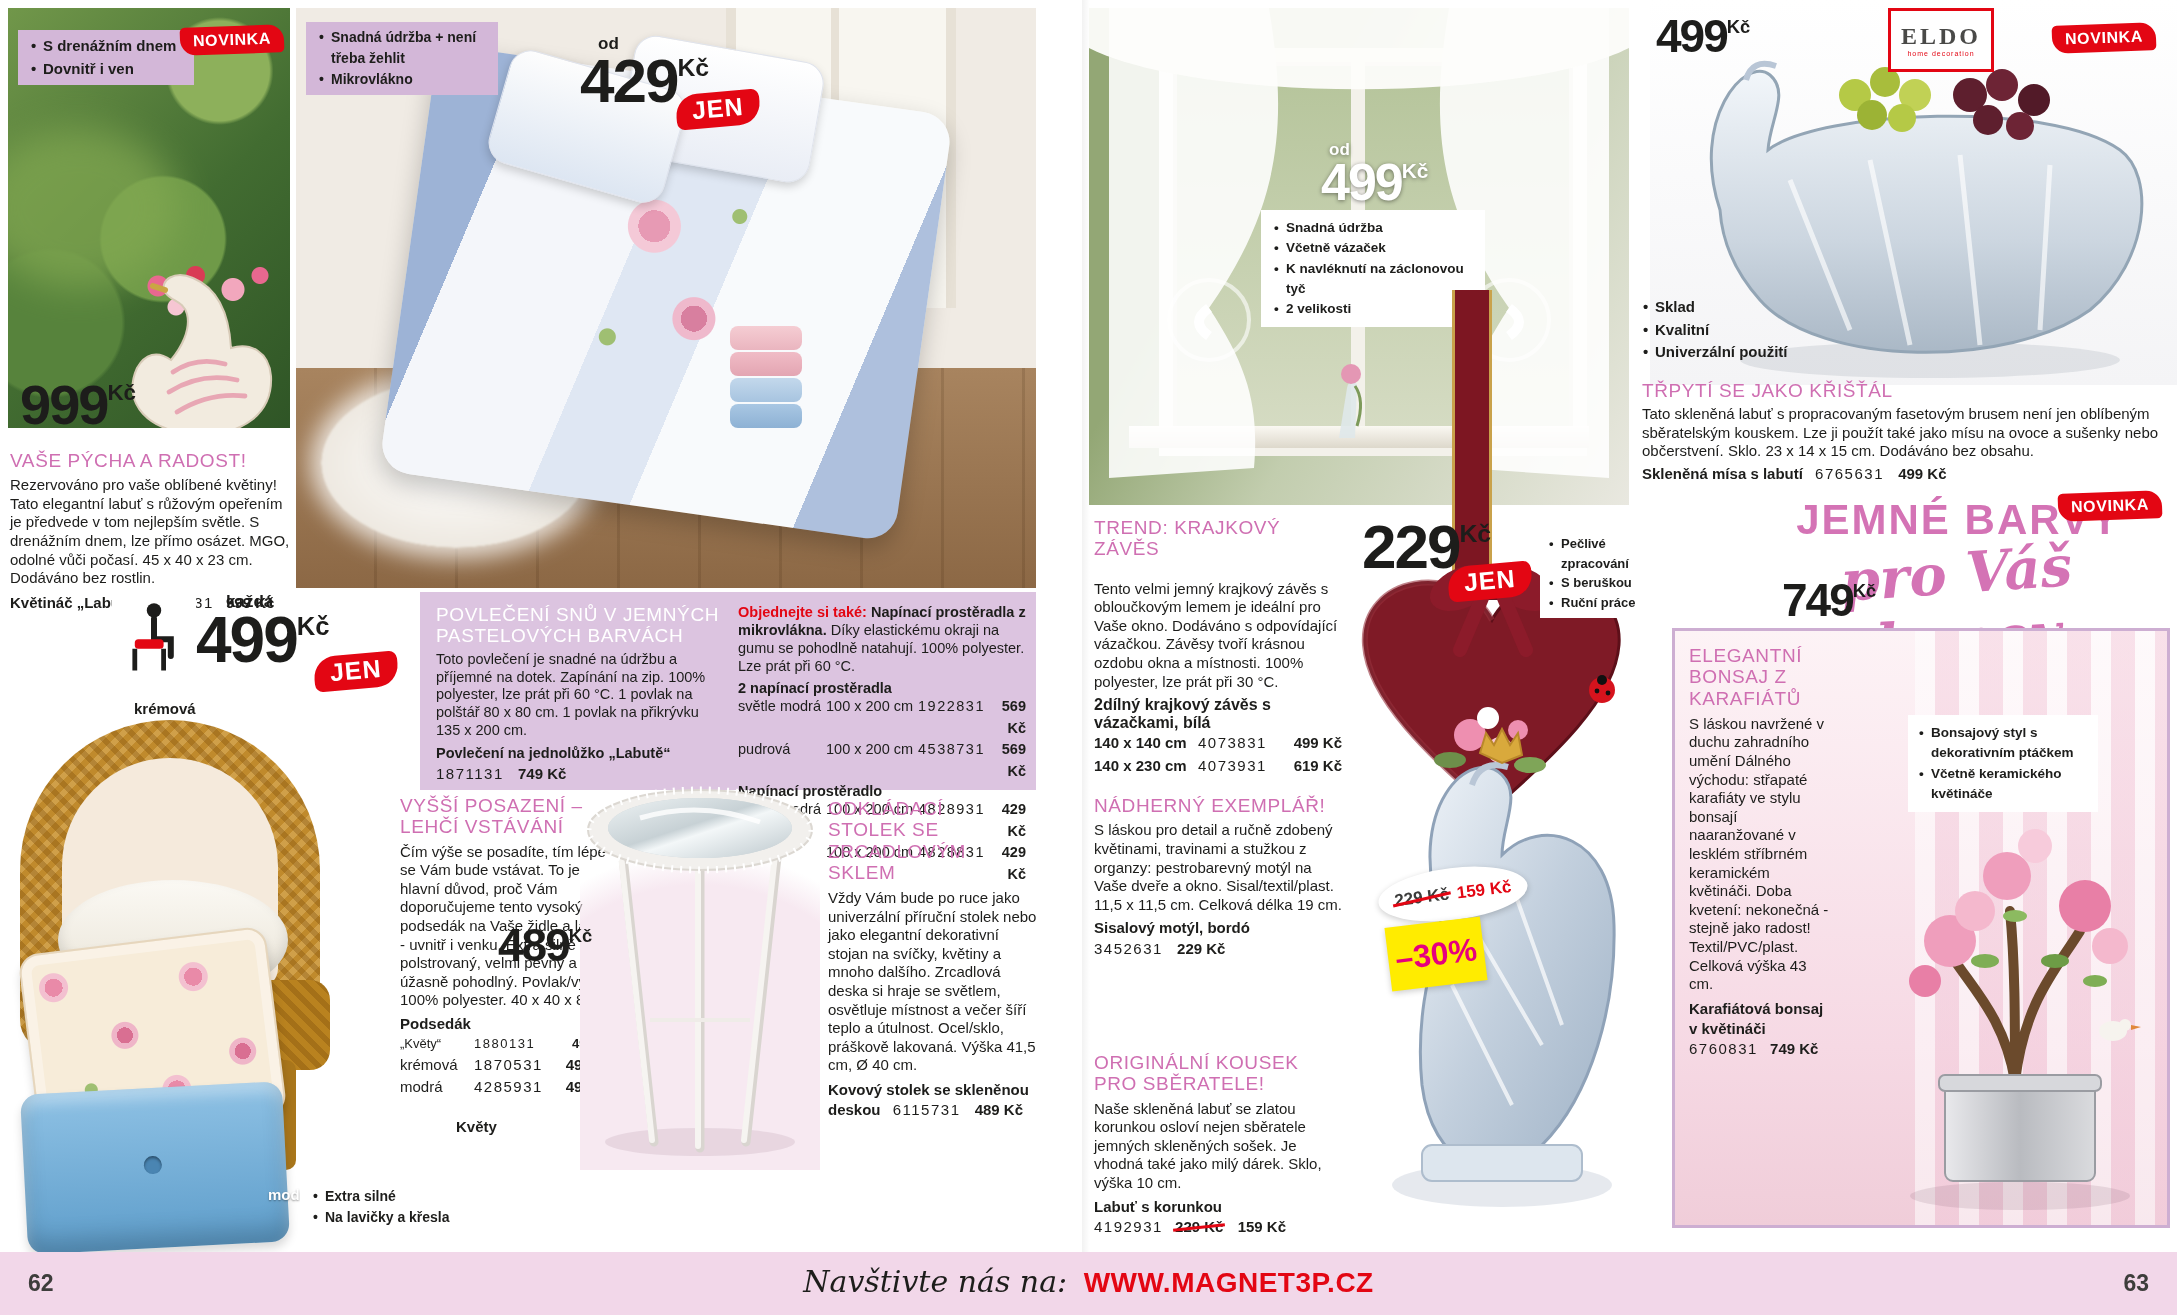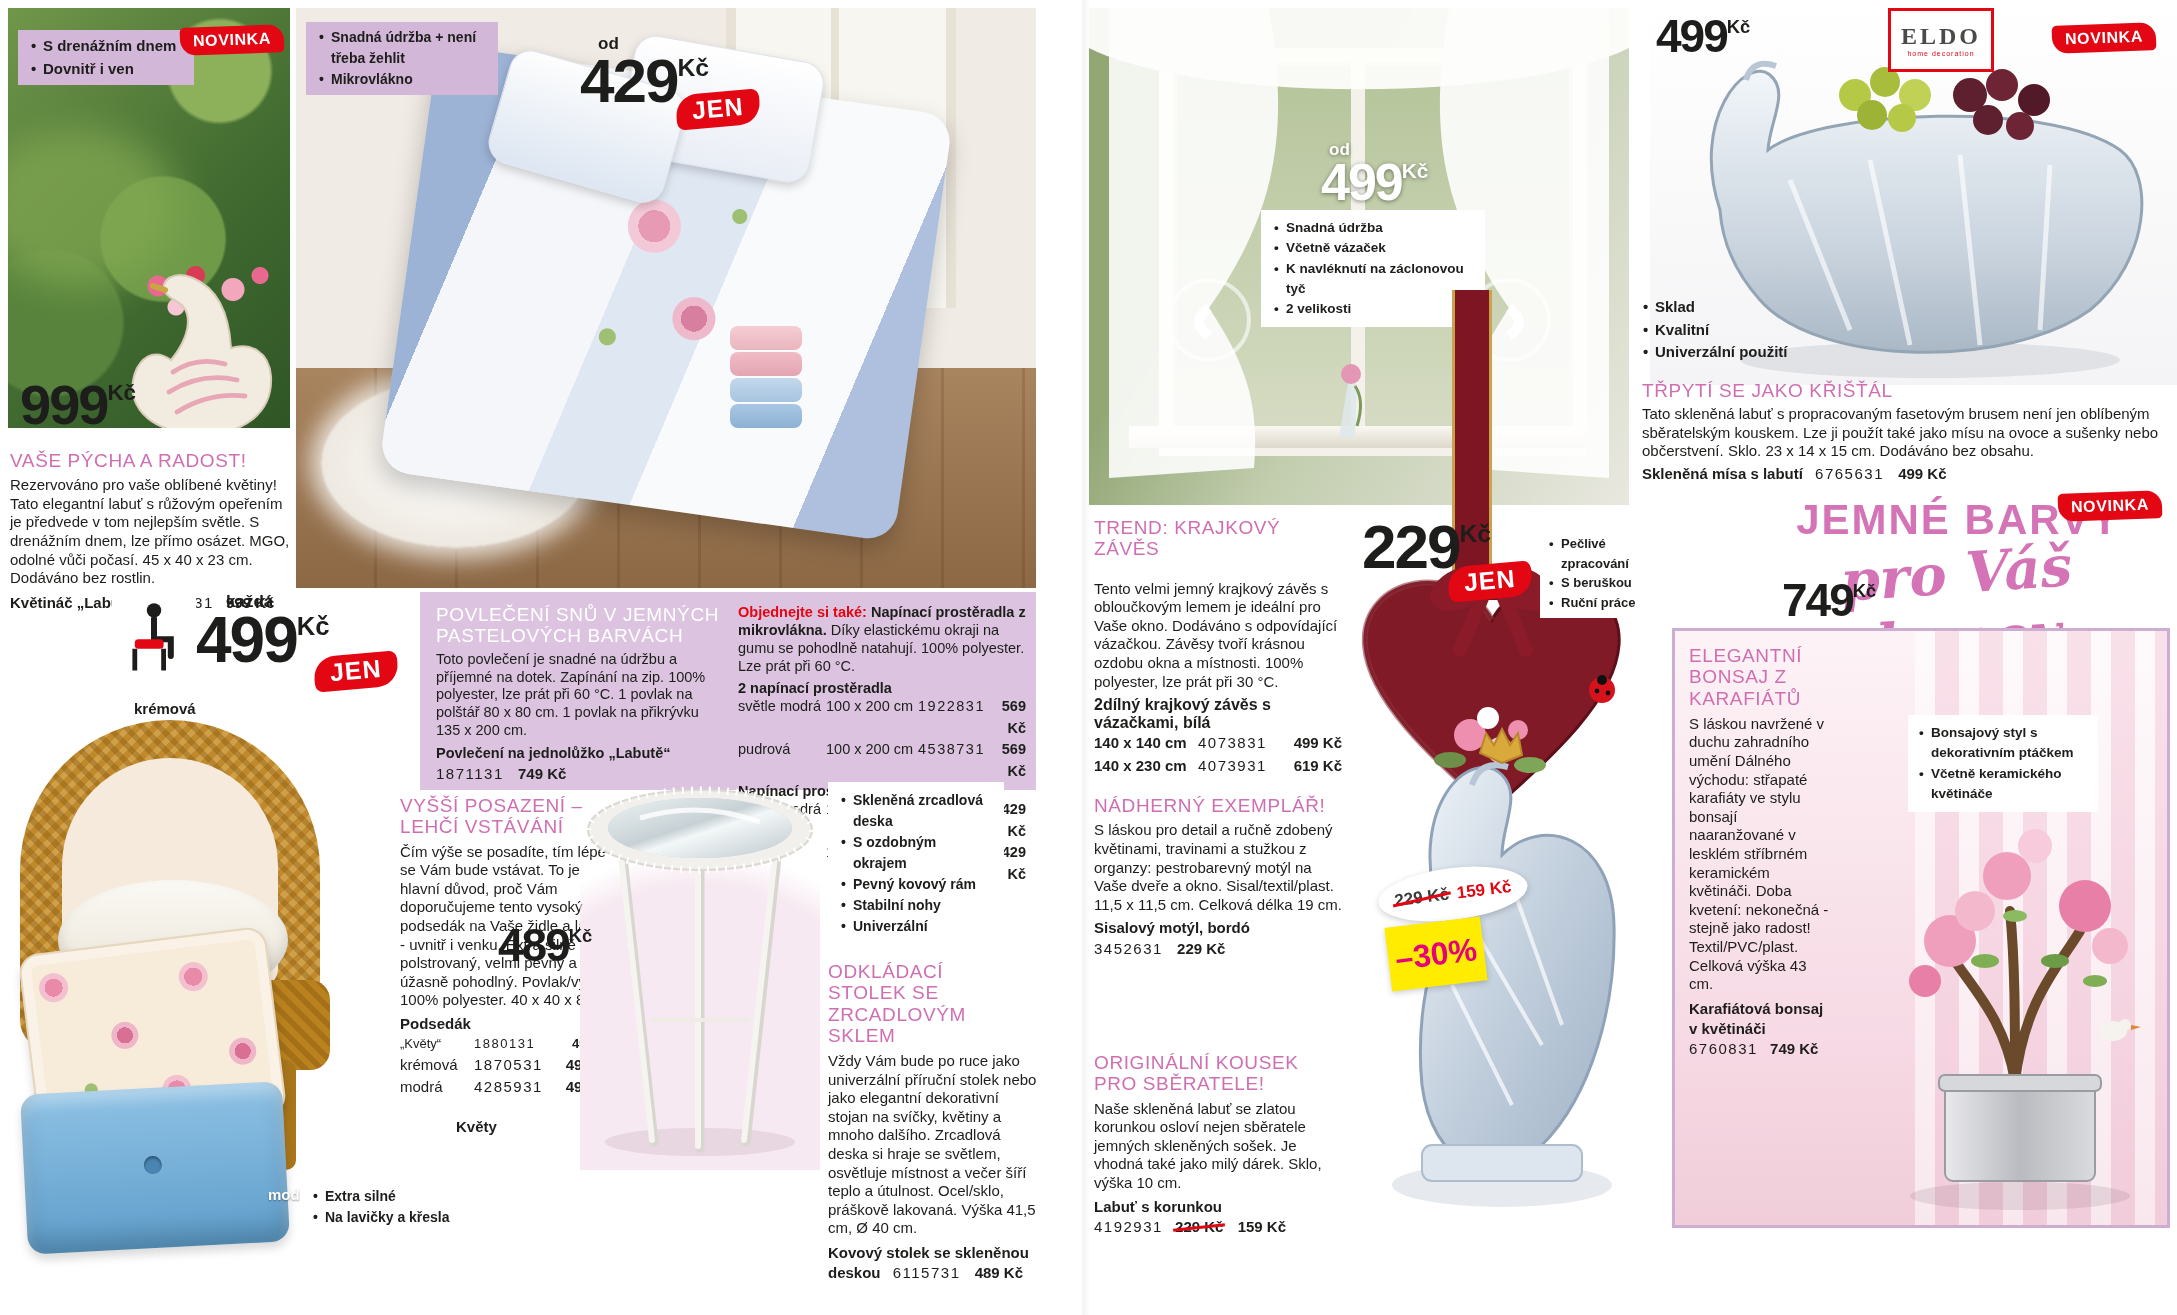--- a/index.html
+++ b/index.html
@@ -254,29 +254,20 @@
       </linearGradient>
         </defs>
       <path d="M60,48 Q120,30 180,52" stroke="#ffffff" stroke-width="5" fill="none" opacity=".8"></path>
     </svg>
   </div>
   <div class="abs price" style="left:498px;top:925px;font-size:46px">
     <span>489</span><span class="kc">Kč</span>
   </div>
 
   <div class="abs" style="left:828px;top:782px;width:210px">
-    <div class="wbox" style="width:176px;box-sizing:border-box">
-      <ul class="bul" style="font-size:14px">
-        <li>Skleněná zrcadlová deska</li>
-        <li>S ozdobným okrajem</li>
-        <li>Pevný kovový rám</li>
-        <li>Stabilní nohy</li>
-        <li>Univerzální</li>
-      </ul>
-    </div>
     <div class="h" style="margin-top:16px;width:190px">ODKLÁDACÍ STOLEK SE ZRCADLOVÝM SKLEM</div>
     <div class="body" style="margin-top:6px">Vždy Vám bude po ruce jako univerzální příruční stolek nebo jako elegantní dekorativní stojan na svíčky, květiny a mnoho dalšího. Zrcadlová deska si hraje se světlem, osvětluje místnost a večer šíří teplo a útulnost. Ocel/sklo, práškově lakovaná. Výška 41,5 cm, Ø 40 cm.</div>
     <div class="sku b" style="margin-top:5px">Kovový stolek se skleněnou</div>
     <div class="sku">
       <span class="b">deskou</span>
       <span class="num" style="margin-left:8px">6115731</span>
       <span class="b" style="margin-left:10px">489 Kč</span>
     </div>
   </div>
 
@@ -531,14 +522,22 @@
       </div>
     </div>
     <div class="abs wbox" style="left:233px;top:84px;width:170px;padding:8px 10px">
       <ul class="bul" style="font-size:13.5px">
         <li>Bonsajový styl s dekorativním ptáčkem</li>
         <li>Včetně keramického květináče</li>
       </ul>
     </div>
   </div>
 
+  <div class="abs" style="left:0;top:1252px;width:2177px;height:63px;background:#f2d7e9">
+    <span class="abs b" style="left:28px;top:18px;font-size:23px;color:#3d3d3b">62</span>
+    <span class="abs b" style="right:28px;top:18px;font-size:23px;color:#3d3d3b">63</span>
+    <div class="abs" style="left:0;top:12px;width:100%;text-align:center">
+      <span class="script" style="font-size:30px;color:#1d1d1b">Navštivte nás na:</span>
+      <span class="b" style="font-size:28px;color:#e30613;margin-left:12px;letter-spacing:.5px">WWW.MAGNET3P.CZ</span>
+    </div>
+  </div>
 
 </div>
 
 </body></html>

